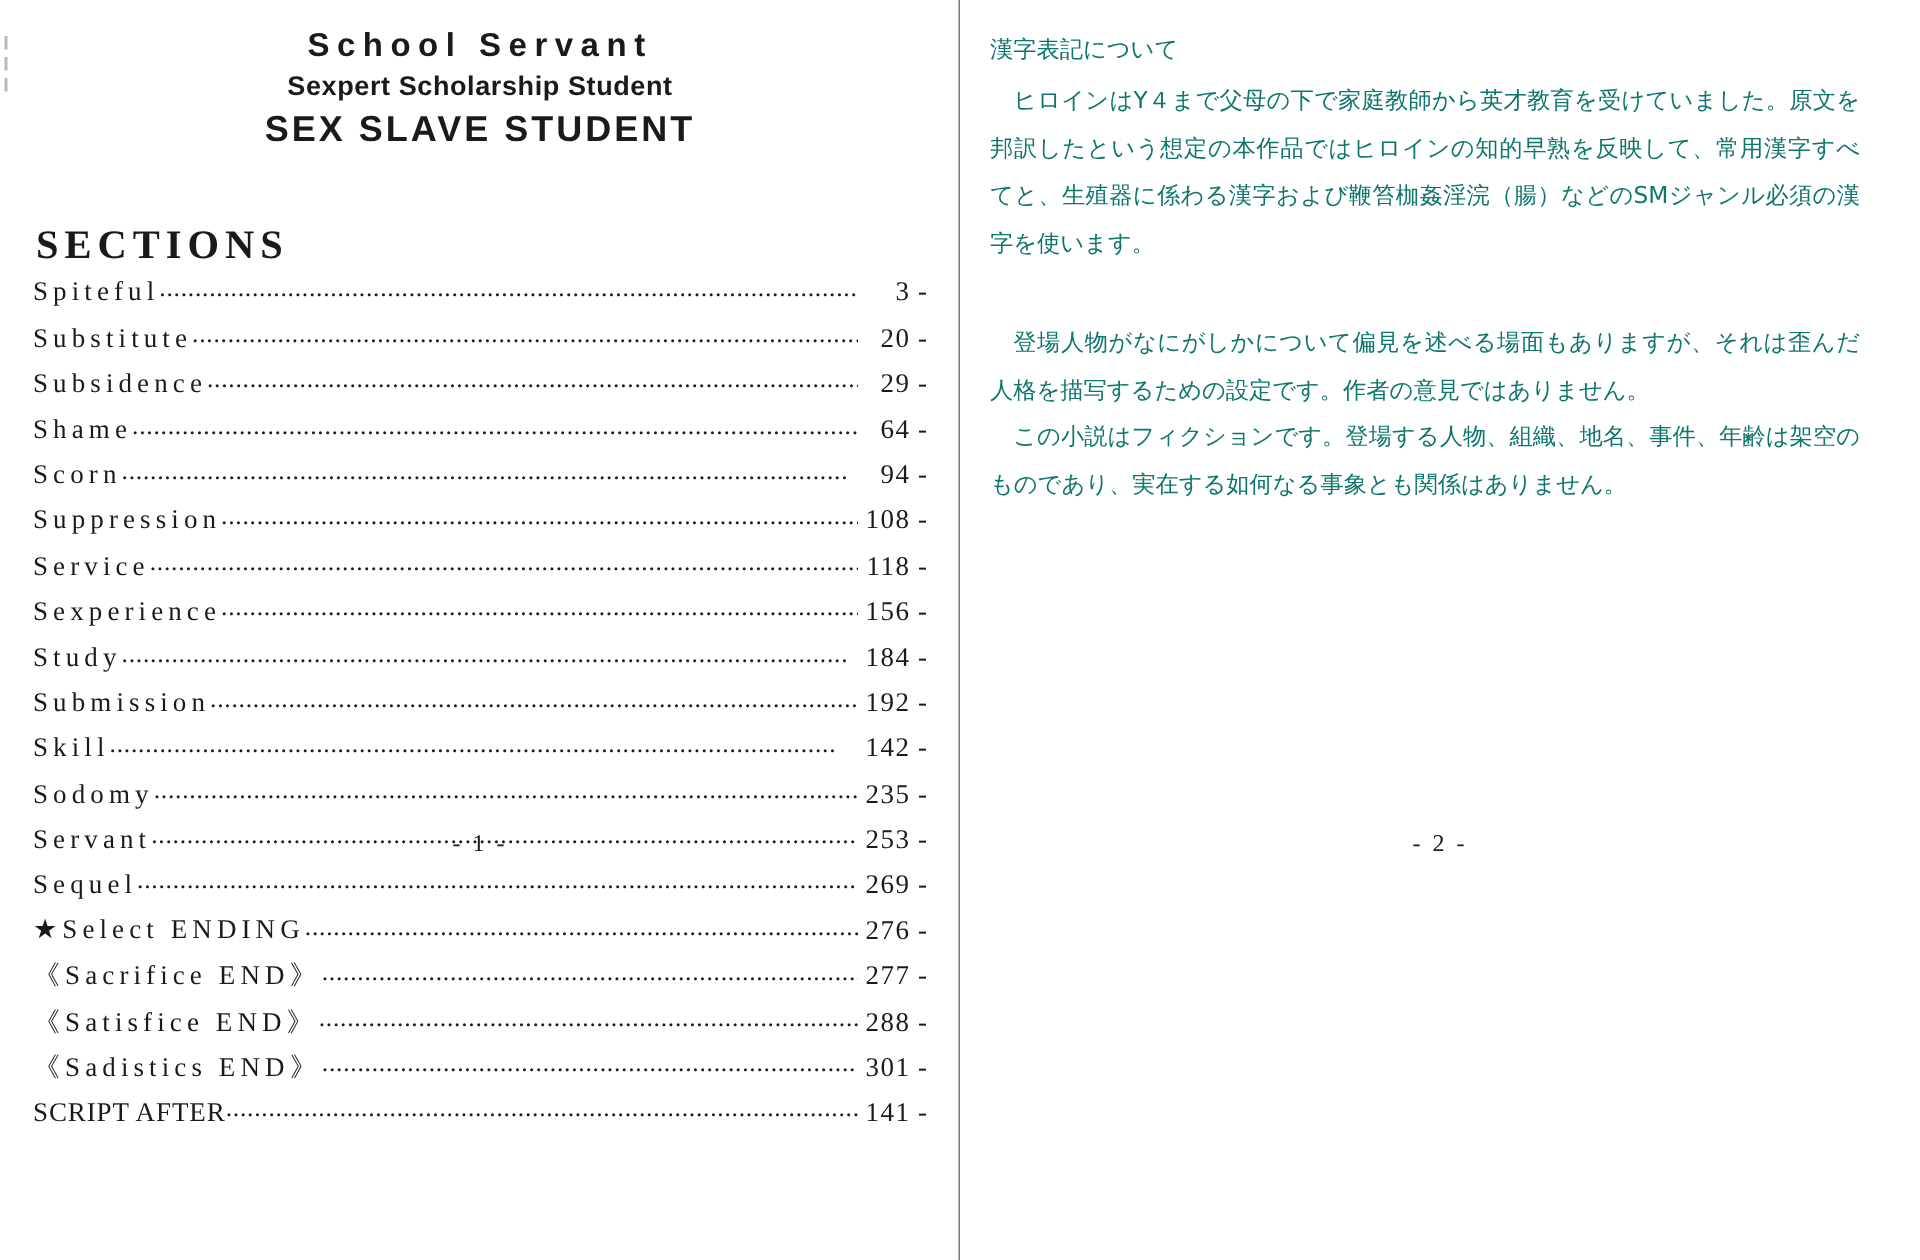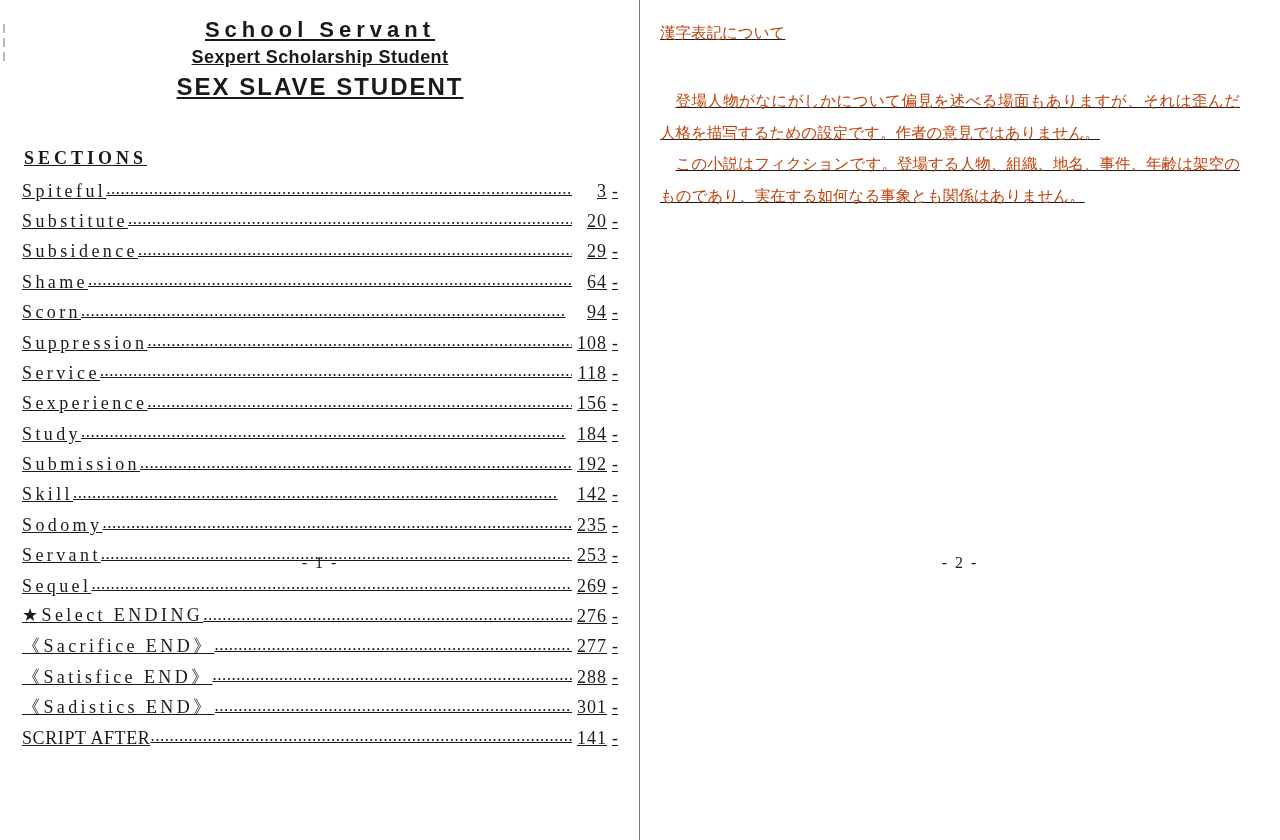--- a/index.html
+++ b/index.html
@@ -17,21 +17,20 @@
   .spread {
     display: flex;
     width: 1280px;
     height: 840px;
     position: relative;
   }
   .page {
     position: relative;
     box-sizing: border-box;
     height: 592px;
-    text-decoration: underline;
   }
   .page-left {
     width: 640px;
     padding: 10px 22px 0 22px;
   }
   .page-right {
     width: 640px;
     padding: 10px 40px 0 20px;
   }
   .gutter {
@@ -81,32 +80,32 @@
     font-weight: bold;
     font-size: 24px;
     letter-spacing: 2px;
     line-height: 1.45;
   }
 
   
   .sections-heading {
     font-family: "Liberation Serif", serif;
     font-weight: bold;
-    font-size: 18px;
+    font-size: 27px;
     letter-spacing: 4px;
     margin: 44px 0 6px 2px;
   }
 
   
   .toc {
     margin-top: 6px;
   }
   .toc-row {
     display: flex;
-    align-items: center;
+    align-items: flex-start;
     font-size: 18px;
     line-height: 1;
     height: 30.4px;
     white-space: nowrap;
   }
   .toc-label {
     letter-spacing: 3.4px;
     flex: 0 0 auto;
   }
   .toc-label.tight {
@@ -141,21 +140,21 @@
     font-size: 18px;
     position: relative;
     top: -1px;
   }
 
   
   .jp {
     font-family: "DejaVu Sans", sans-serif;
     font-size: 15.5px;
     line-height: 2.05;
-    color: #c2410c;
+    color: #0f766e;
   }
   .jp-heading {
     margin: 8px 0 2px 0;
   }
   .jp-para {
     margin: 0;
     text-indent: 1em;
     text-align: justify;
   }
   .jp-gap {
@@ -334,20 +333,21 @@
 
     <div class="folio">- 1 -</div>
   </div>
 
   <div class="gutter"></div>
 
   <div class="page page-right">
 
     <div class="jp">
       <div class="jp-heading">漢字表記について</div>
+      <p class="jp-para">ヒロインはY４まで父母の下で家庭教師から英才教育を受けていました。原文を邦訳したという想定の本作品ではヒロインの知的早熟を反映して、常用漢字すべてと、生殖器に係わる漢字および鞭笞枷姦淫浣（腸）などのSMジャンル必須の漢字を使います。</p>
     </div>
 
     <div class="jp-gap"></div>
 
     <div class="jp">
       <p class="jp-para">登場人物がなにがしかについて偏見を述べる場面もありますが、それは歪んだ人格を描写するための設定です。作者の意見ではありません。</p>
       <p class="jp-para">この小説はフィクションです。登場する人物、組織、地名、事件、年齢は架空のものであり、実在する如何なる事象とも関係はありません。</p>
     </div>
 
     <div class="folio">- 2 -</div>

